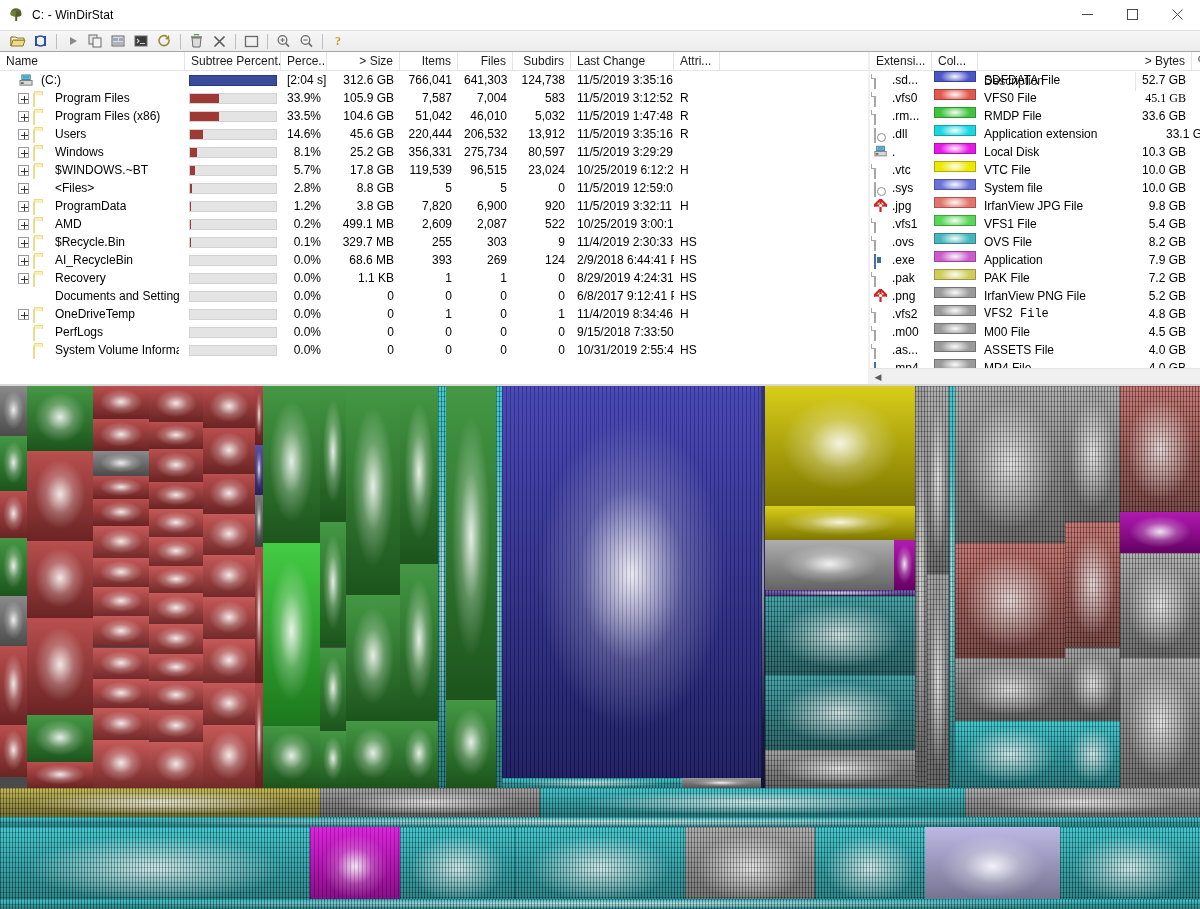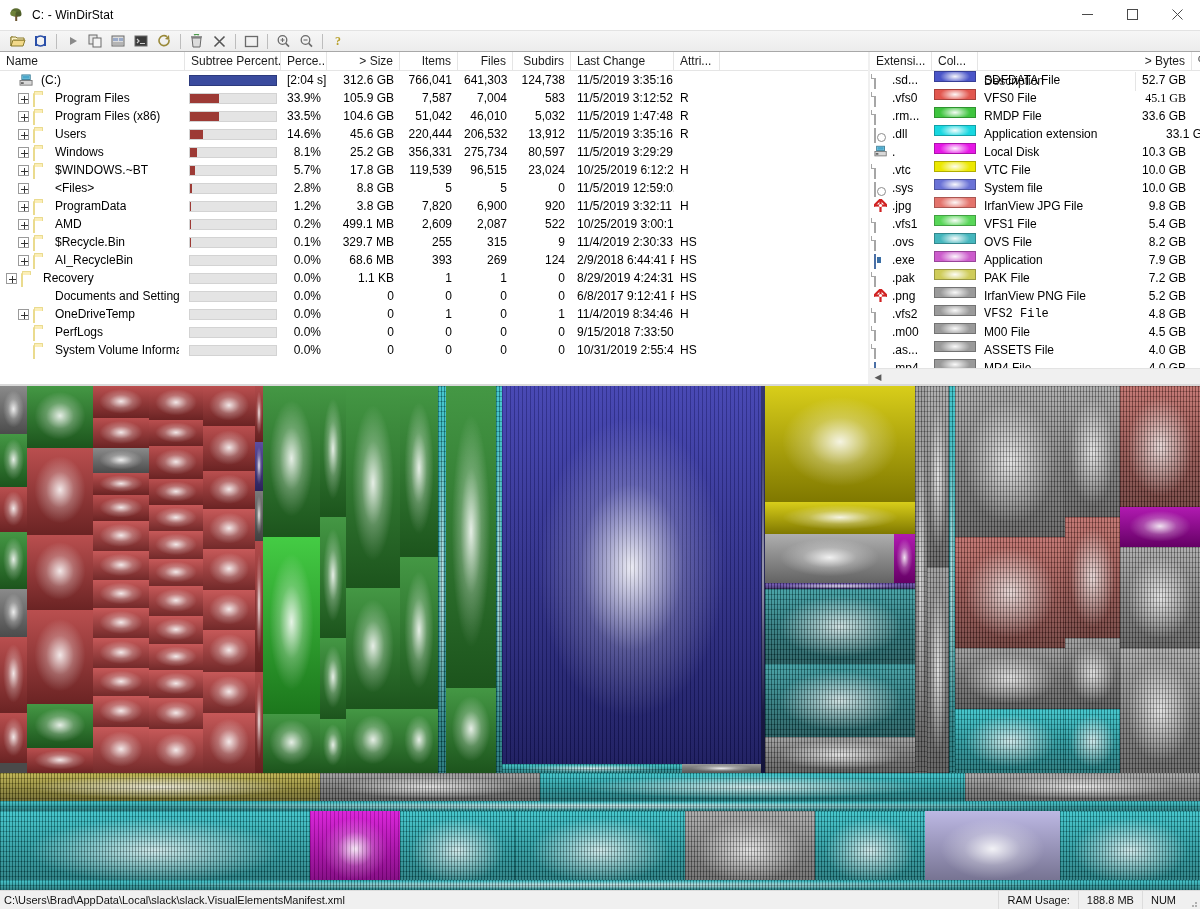--- a/index.html
+++ b/index.html
@@ -520,21 +520,21 @@
               <span class="label">$Recycle.Bin</span>
             </div>
             <div class="cell bar-wrap" style="width: 96px;">
               <div class="bar">
                 <i style="width: 0.1%;"></i>
               </div>
             </div>
             <div class="cell r" style="width: 46px;">0.1%</div>
             <div class="cell r" style="width: 73px;">329.7 MB</div>
             <div class="cell r" style="width: 58px;">255</div>
-            <div class="cell r" style="width: 55px;">315</div>
+            <div class="cell r" style="width: 55px;">303</div>
             <div class="cell r" style="width: 58px;">9</div>
             <div class="cell l" style="width: 103px;">11/4/2019 2:30:33 ...</div>
             <div class="cell l" style="width: 46px;">HS</div>
           </div>
           <div class="row">
             <div class="cell cell-name" style="width: 185px; padding-left: 18px;">
               <span class="expander"></span>
               <span class="ficon"><span class="folder"></span></span>
               <span class="label">AI_RecycleBin</span>
             </div>
@@ -545,21 +545,21 @@
             </div>
             <div class="cell r" style="width: 46px;">0.0%</div>
             <div class="cell r" style="width: 73px;">68.6 MB</div>
             <div class="cell r" style="width: 58px;">393</div>
             <div class="cell r" style="width: 55px;">269</div>
             <div class="cell r" style="width: 58px;">124</div>
             <div class="cell l" style="width: 103px;">2/9/2018 6:44:41 P...</div>
             <div class="cell l" style="width: 46px;">HS</div>
           </div>
           <div class="row">
-            <div class="cell cell-name" style="width: 185px; padding-left: 6px;">
+            <div class="cell cell-name" style="width: 185px; padding-left: 18px;">
               <span class="expander"></span>
               <span class="ficon"><span class="folder"></span></span>
               <span class="label">Recovery</span>
             </div>
             <div class="cell bar-wrap" style="width: 96px;">
               <div class="bar">
                 <i style="width: 0%;"></i>
               </div>
             </div>
             <div class="cell r" style="width: 46px;">0.0%</div>
@@ -1262,29 +1262,14 @@
         <div class="tm-cush"></div>
       </div>
       <div class="tm-node fine" style="left: 88.3333%; top: 84.4%; width: 11.6667%; height: 15.6%; background: rgb(20, 184, 192);">
         <div class="tm-cush"></div>
       </div>
       <div class="tm-node fine" style="left: 0%; top: 98%; width: 100%; height: 2%; background: rgb(20, 184, 192);">
         <div class="tm-cush"></div>
       </div>
     </div>
 
-  <div class="statusbar">
-    <div class="sb-path">C:\Users\Brad\AppData\Local\slack\slack.VisualElementsManifest.xml</div>
-    <div class="sb-cell">RAM Usage:</div>
-    <div class="sb-cell">188.8 MB</div>
-    <div class="sb-cell">NUM</div>
-    <div class="sb-grip">
-      <svg width="16" height="19" viewBox="0 0 16 19">
-        <g fill="#b0b0b0">
-          <rect x="11" y="14" width="2" height="2"></rect>
-            <rect x="8" y="14" width="2" height="2"></rect>
-          <rect x="11" y="11" width="2" height="2"></rect>
-        </g>
-      </svg>
-    </div>
-  </div>
 
 </div>
 
 </body></html>

